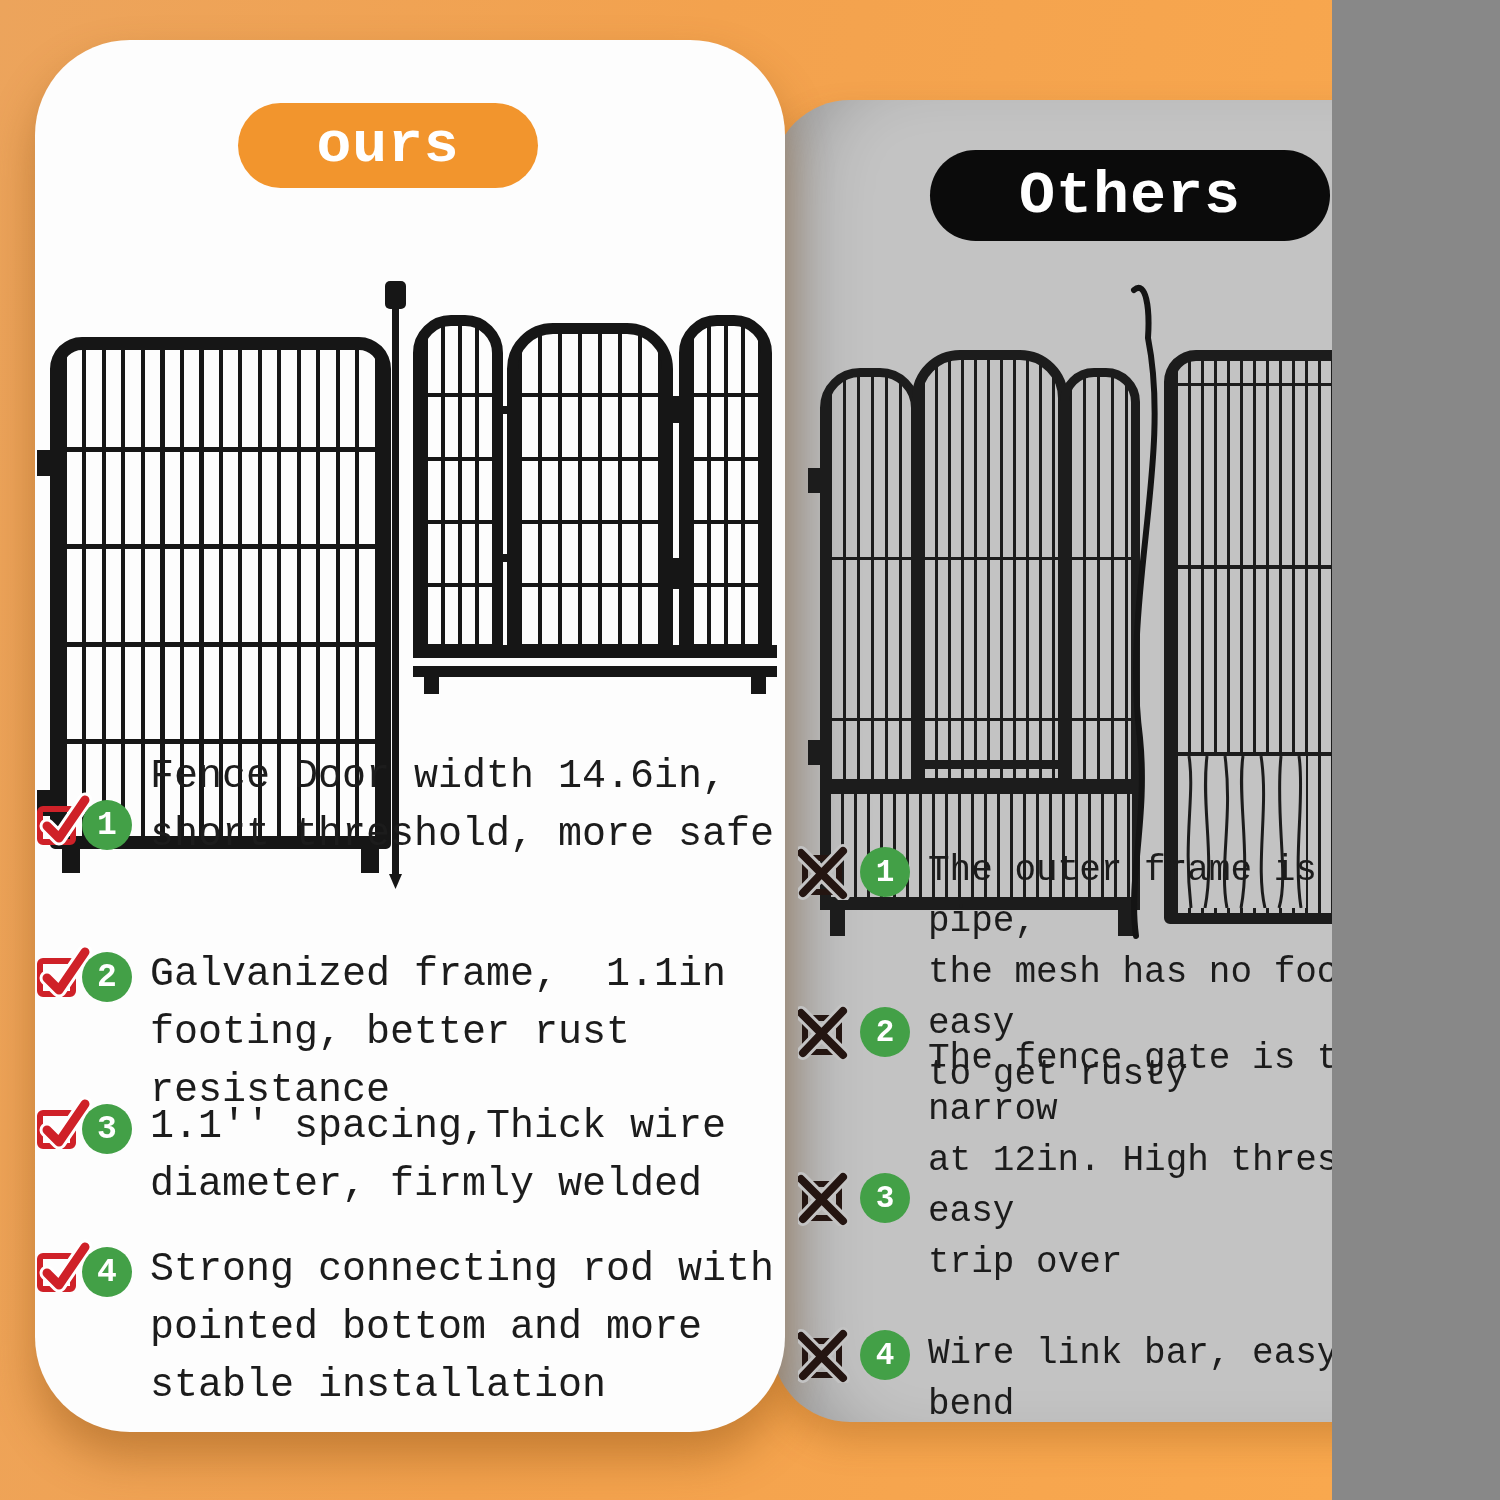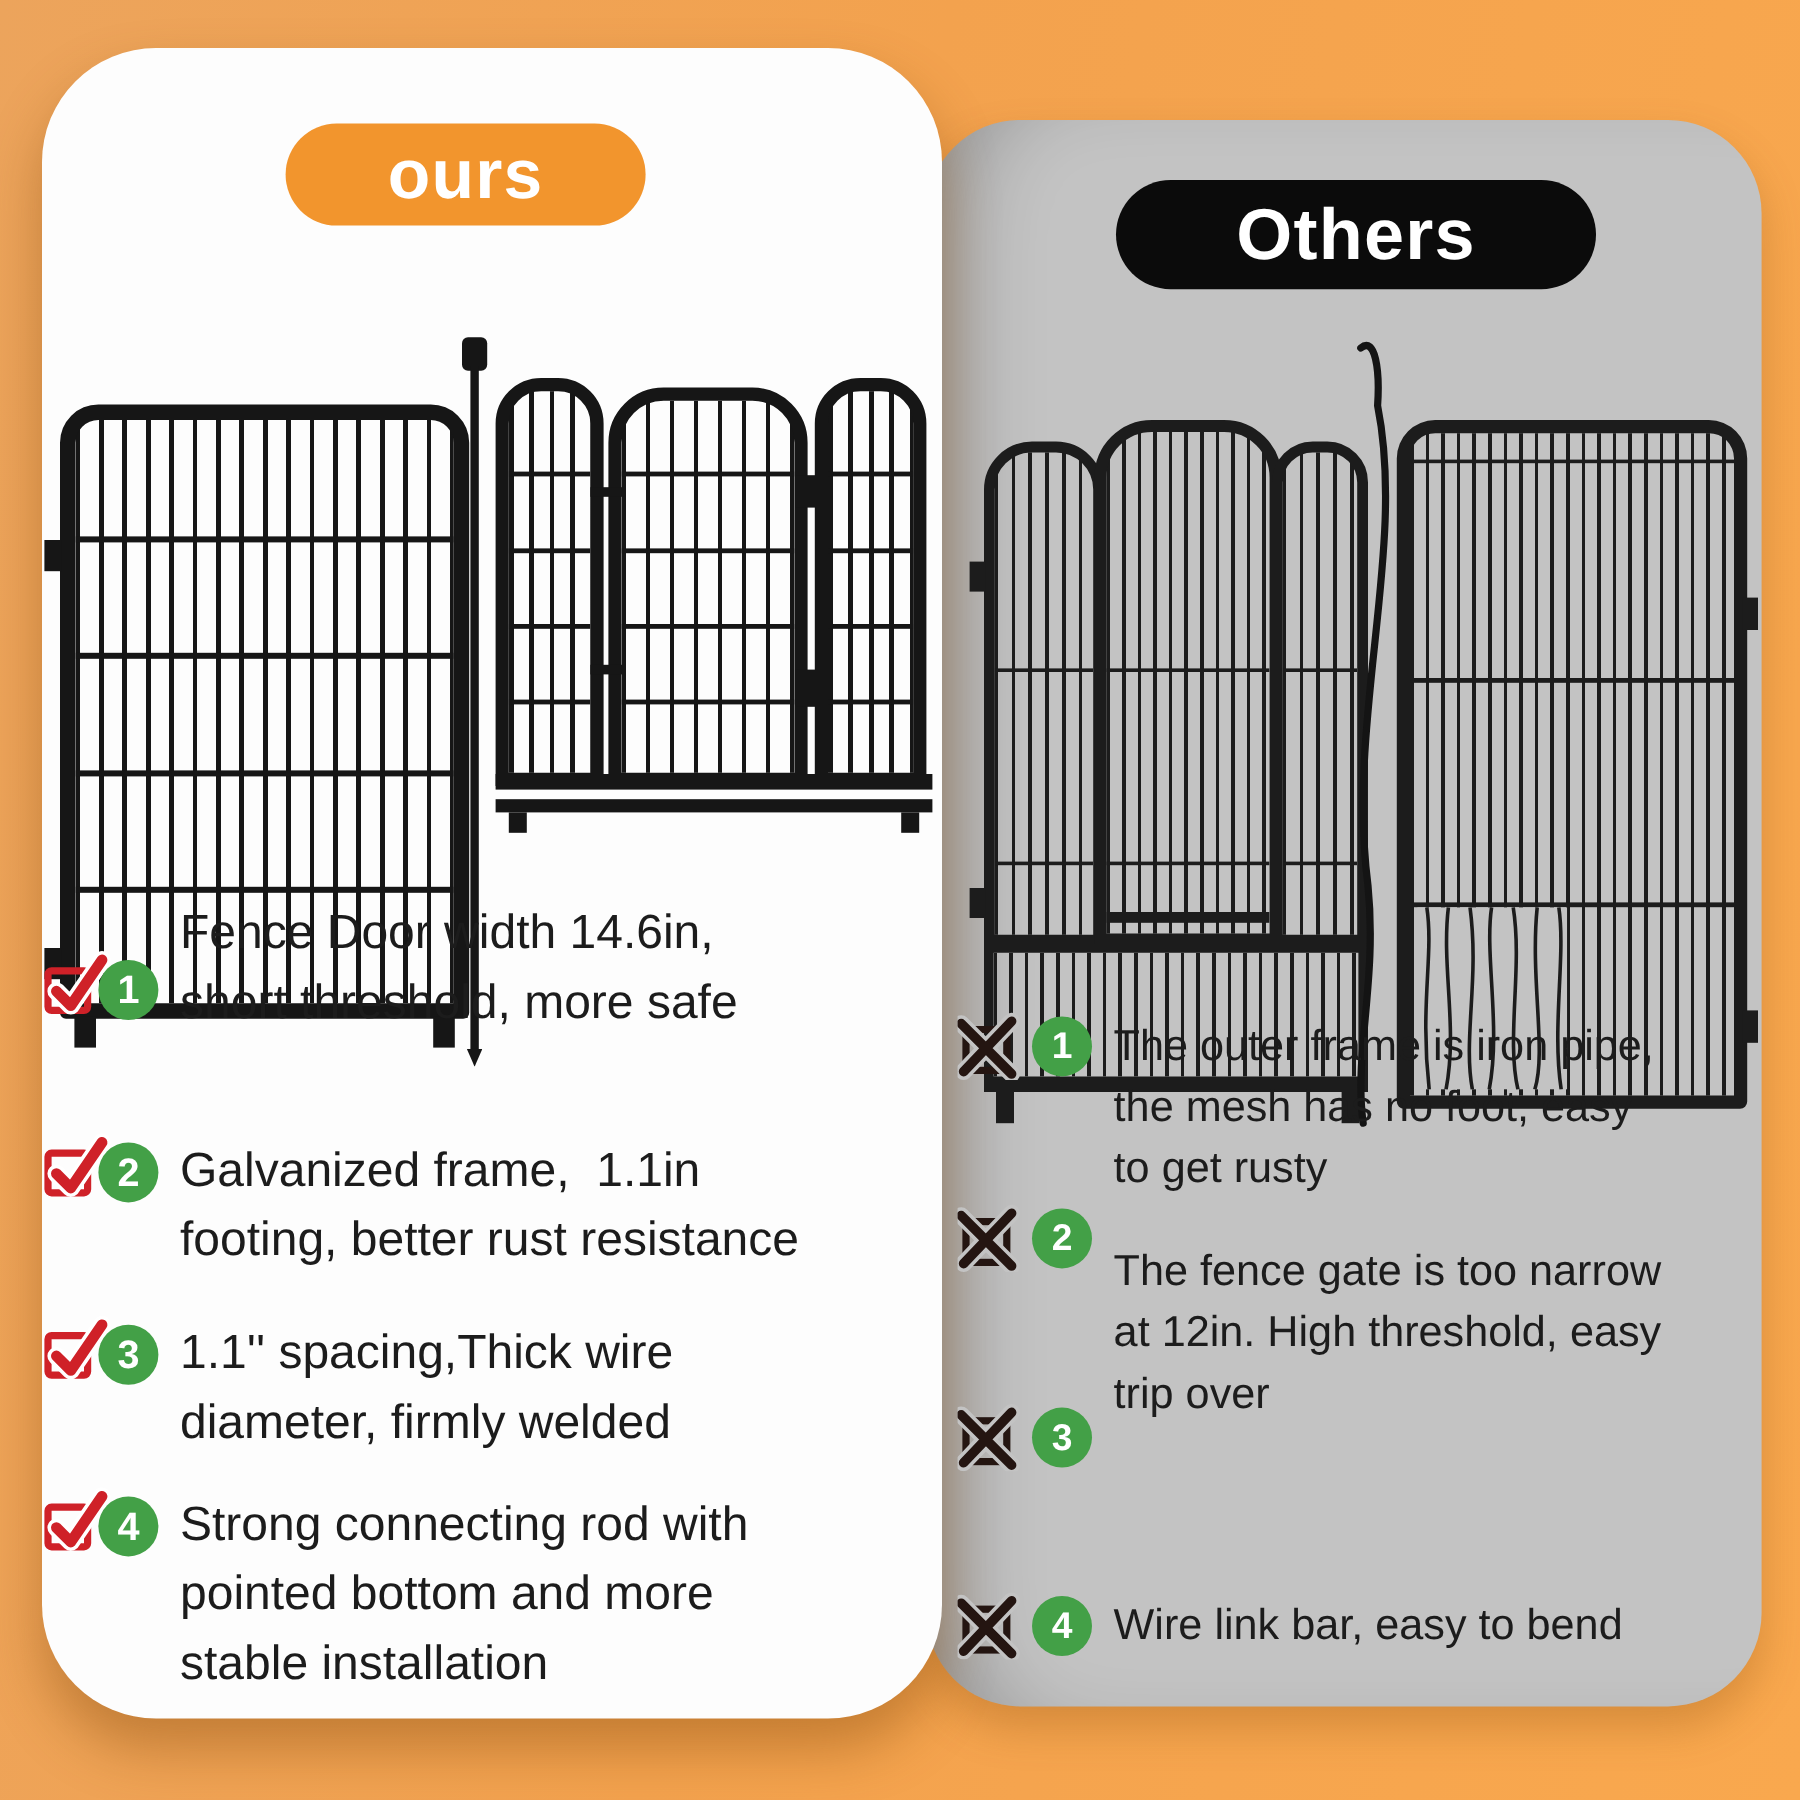--- a/index.html
+++ b/index.html
@@ -1,19 +1,19 @@
 <!DOCTYPE html>
 <html><head>
 <meta charset="utf-8">
 <style>
   html,body{margin:0;padding:0;background:#888;}
   .stage{
-    position:relative;width:1500px;height:1500px;overflow:hidden;
+    position:relative;width:1332px;height:1500px;overflow:hidden;
     background:linear-gradient(100deg,#eca45c 0%,#f3a24e 45%,#f9a84e 100%);
-    font-family:Liberation Sans, sans-serif;
+    font-family:Liberation Mono, monospace;
   }
   .card{position:absolute;}
   .card-white{
     left:35px;top:40px;width:750px;height:1392px;border-radius:95px;
     background:#fdfdfd;z-index:2;
     box-shadow:0 25px 45px rgba(140,80,18,.45);
   }
   .card-gray{
     left:772px;top:100px;width:696px;height:1322px;border-radius:78px;
     background:#c3c3c3;z-index:1;

